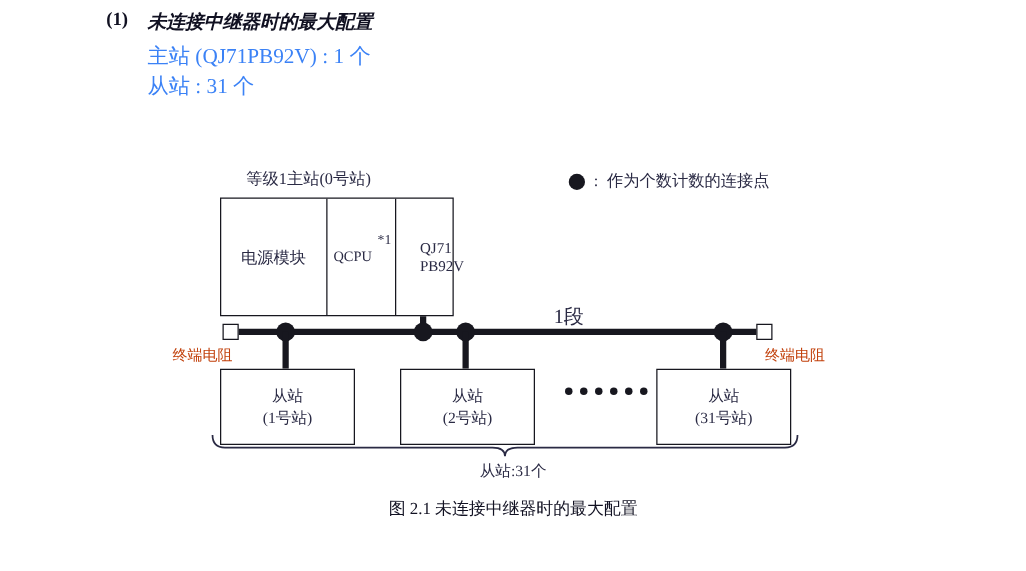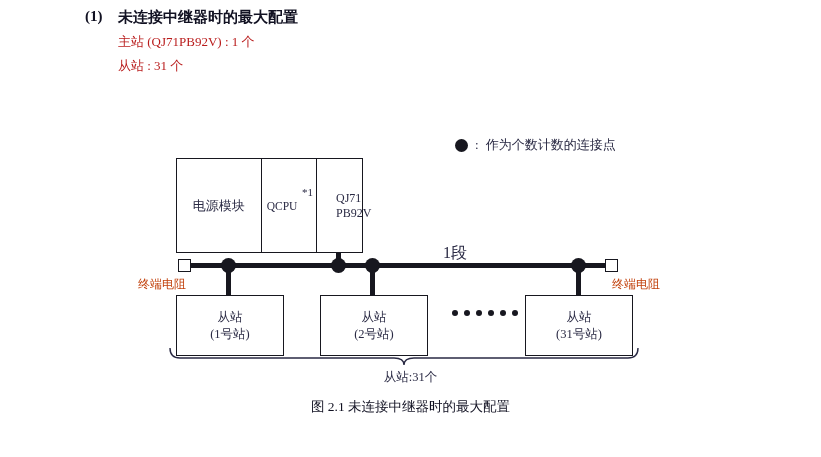--- a/index.html
+++ b/index.html
@@ -31,26 +31,27 @@
     letter-spacing: 0px;
     color: #111122;
   }
   #heading-title {
     position: absolute;
     left: 118px; top: 8px;
     font-size: 15px;
     font-weight: bold;
     color: #111122;
     white-space: nowrap;
+    font-style: italic;
   }
   .heading-sub {
     position: absolute;
     left: 118px;
-    font-size: 13px;
-    color: #b91c1c;
+    font-size: 17px;
+    color: #3b82f6;
     white-space: nowrap;
   }
   #heading-sub-master { top: 33px; }
   #heading-sub-slave  { top: 57px; }
 
   
   #legend {
     position: absolute;
     left: 455px; top: 136px;
     display: flex;
@@ -260,20 +261,21 @@
   <div id="heading-title">未连接中继器时的最大配置</div>
   <div class="heading-sub" id="heading-sub-master">主站 (QJ71PB92V) : 1 个</div>
   <div class="heading-sub" id="heading-sub-slave">从站 : 31 个</div>
 
   <div id="legend">
     <span id="legend-dot-icon"></span>
     <span id="legend-colon">:</span>
     <span id="legend-text">作为个数计数的连接点</span>
   </div>
 
+  <div id="master-caption">等级1主站(0号站)</div>
 
   <div id="master-module-box">
     <div class="module-cell" id="module-cell-power">电源模块</div>
     <div class="module-cell" id="module-cell-qcpu">
       <span id="module-cell-qcpu-label">QCPU</span>
       <span id="module-asterisk-note">*1</span>
     </div>
     <div class="module-cell" id="module-cell-network">
       <span id="module-network-line1">QJ71</span>
       <span id="module-network-line2">PB92V</span>

